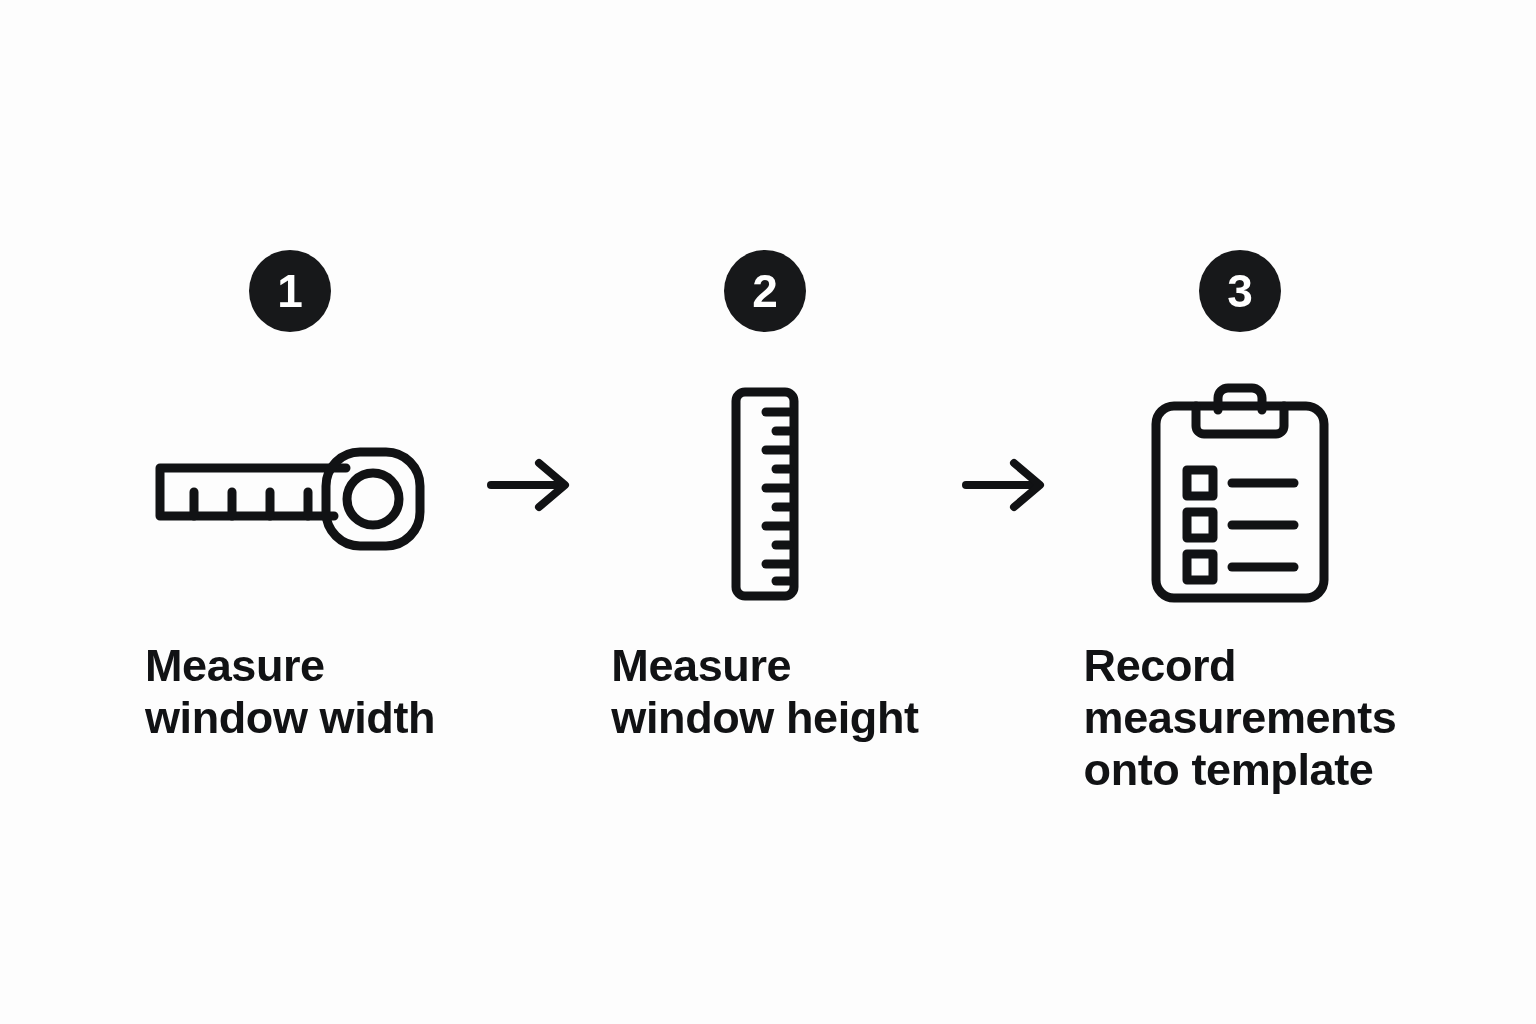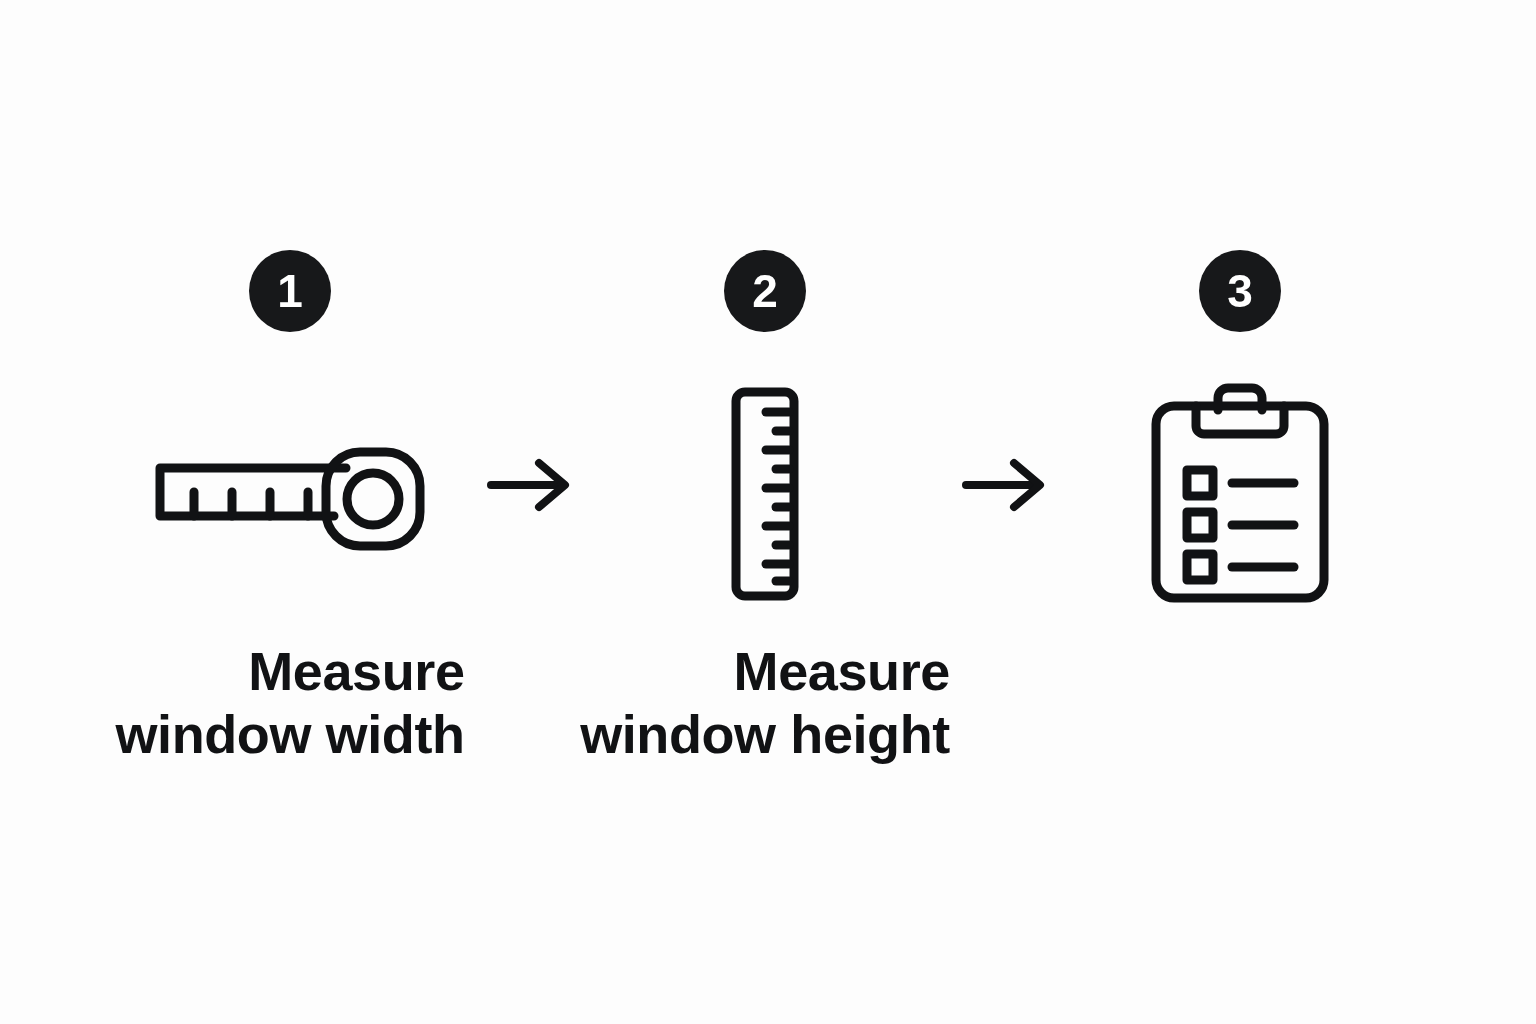--- a/index.html
+++ b/index.html
@@ -62,23 +62,23 @@
     margin-top: 42px;
   }
   .icon-slot svg {
     display: block;
     overflow: visible;
   }
 
   
   .caption {
     margin-top: 26px;
-    text-align: right;
+    text-align: left;
     color: #111214;
-    font-size: 54px;
+    font-size: 45px;
     font-weight: 700;
     line-height: 1.16;
     letter-spacing: -0.4px;
     white-space: pre-line;
     max-width: 380px;
   }
 
   
   .arrow {
     position: absolute;
@@ -164,20 +164,23 @@
         <path d="M90 101 H 152"></path>
 
         <rect x="45" y="130" width="26" height="26"></rect>
         <path d="M90 143 H 152"></path>
 
         <rect x="45" y="172" width="26" height="26"></rect>
         <path d="M90 185 H 152"></path>
       </svg>
     </div>
 
+    <div class="caption">Record
+measurements
+onto template</div>
   </div>
 
   <div class="arrow" id="arrow-1">
     <svg width="92" height="60" viewBox="0 0 92 60" fill="none" stroke="#111214" stroke-width="8" stroke-linecap="round" stroke-linejoin="round">
       <path d="M6 30 H 78"></path>
       <path d="M54 8 L 80 30 L 54 52"></path>
     </svg>
   </div>
 
   <div class="arrow" id="arrow-2">

